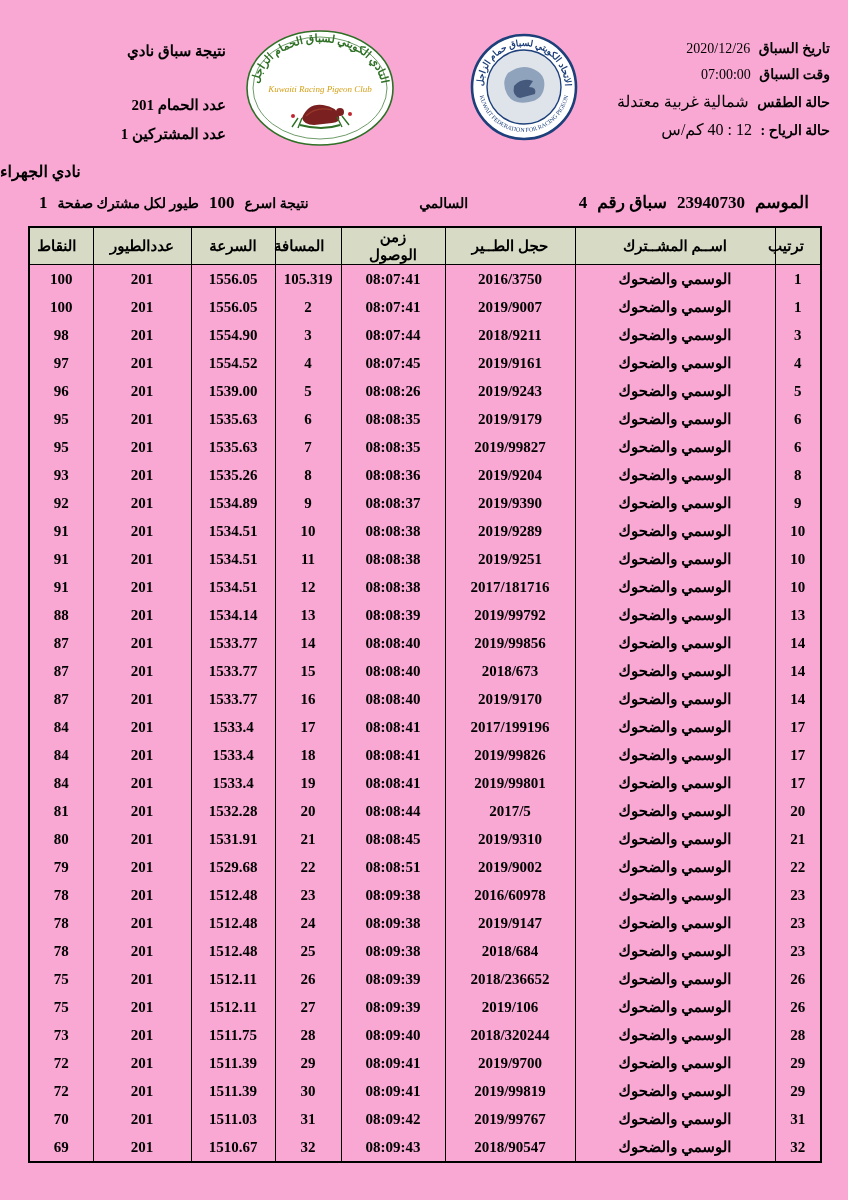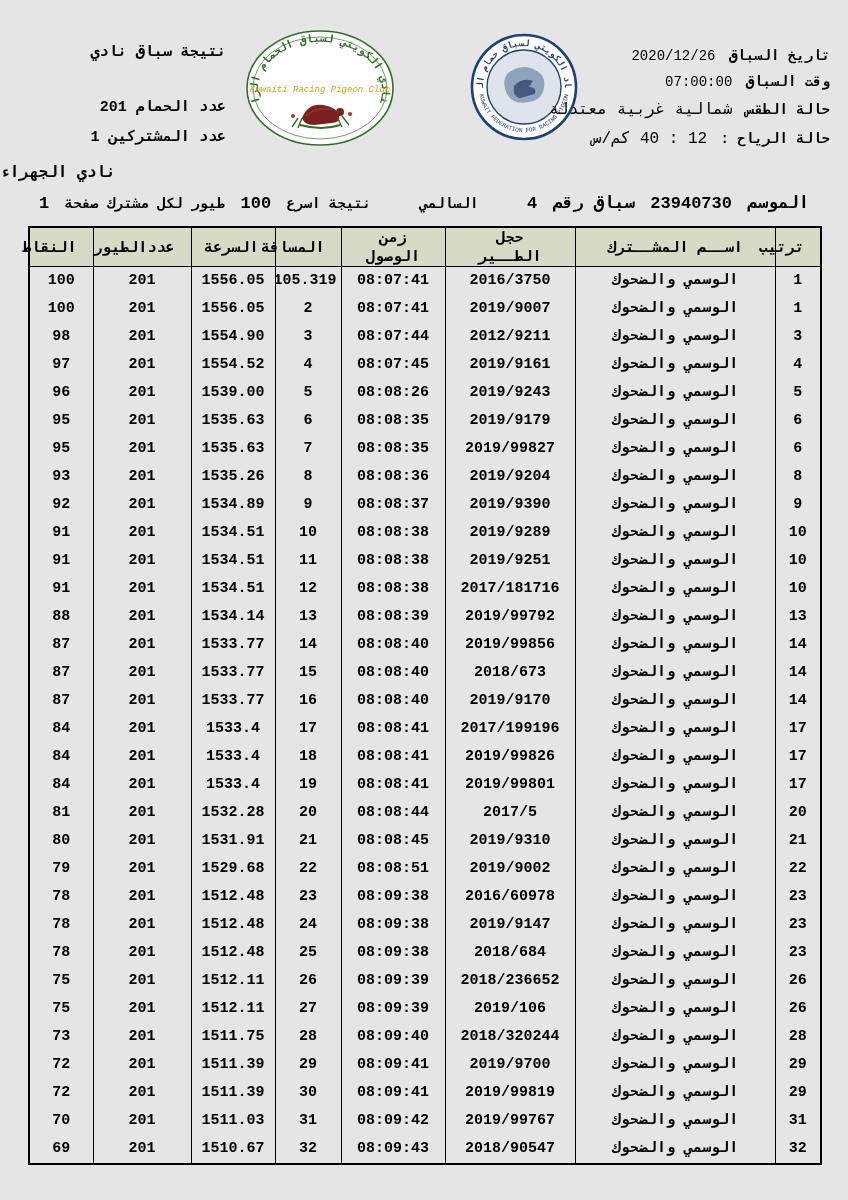--- a/index.html
+++ b/index.html
@@ -1,35 +1,35 @@
 <!DOCTYPE html>
 <html lang="ar"><head>
 <meta charset="utf-8">
 <style>
   * { margin:0; padding:0; box-sizing:border-box; }
   html,body { background:#ffffff; }
   .page {
     width:848px; height:1200px; position:relative; margin:0 auto;
-    background:#e5e5e5; color:#000;
-    font-family:Liberation Mono, monospace;
+    background:#f9a8d4; color:#000;
+    font-family:Liberation Serif, serif;
     overflow:hidden;
   }
   
   .info-left {
     position:absolute; top:42px; left:58px; width:168px;
     direction:rtl; text-align:right; font-weight:bold; font-size:15px;
   }
   .info-left .line1 { margin-bottom:36px; }
   .info-left .line  { margin-bottom:11px; white-space:nowrap; }
   
   .info-right {
     position:absolute; top:40px; right:18px; width:215px;
     direction:rtl; text-align:right; font-size:14px;
   }
-  .info-right .row { margin-bottom:9px; white-space:nowrap;margin-top:7px; }
+  .info-right .row { margin-bottom:9px; white-space:nowrap; }
   .info-right .lbl { font-weight:bold; margin-left:5px; }
   .info-right .val { font-weight:normal; }
   .info-right .val.small { font-size:16px; }
   
   .club-logo { position:absolute; top:28px; left:244px; }
   .fed-logo  { position:absolute; top:33px; left:470px; }
   
   .club-title {
     position:absolute; top:162px; left:0; right:0; text-align:left;
     direction:rtl; font-weight:bold; font-size:16px;
@@ -189,21 +189,21 @@
           <td class="c2">2019/9007</td>
           <td class="c3">08:07:41</td>
           <td class="c4">2</td>
           <td class="c5">1556.05</td>
           <td class="c6">201</td>
           <td class="c7">100</td>
         </tr>
         <tr>
           <td class="c0">3</td>
           <td class="c1">الوسمي والضحوك</td>
-          <td class="c2">2012/9211</td>
+          <td class="c2">2018/9211</td>
           <td class="c3">08:07:44</td>
           <td class="c4">3</td>
           <td class="c5">1554.90</td>
           <td class="c6">201</td>
           <td class="c7">98</td>
         </tr>
         <tr>
           <td class="c0">4</td>
           <td class="c1">الوسمي والضحوك</td>
           <td class="c2">2019/9161</td>

